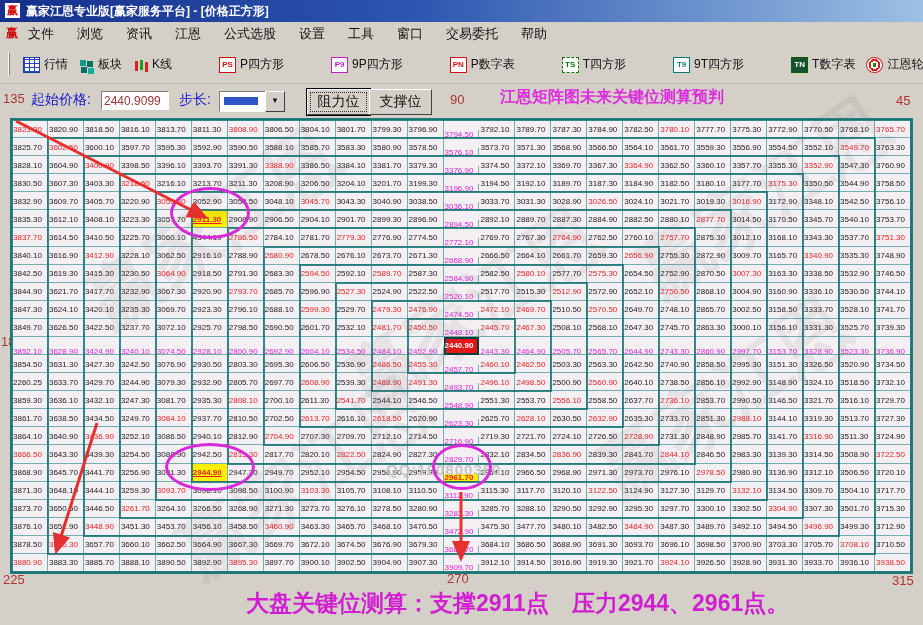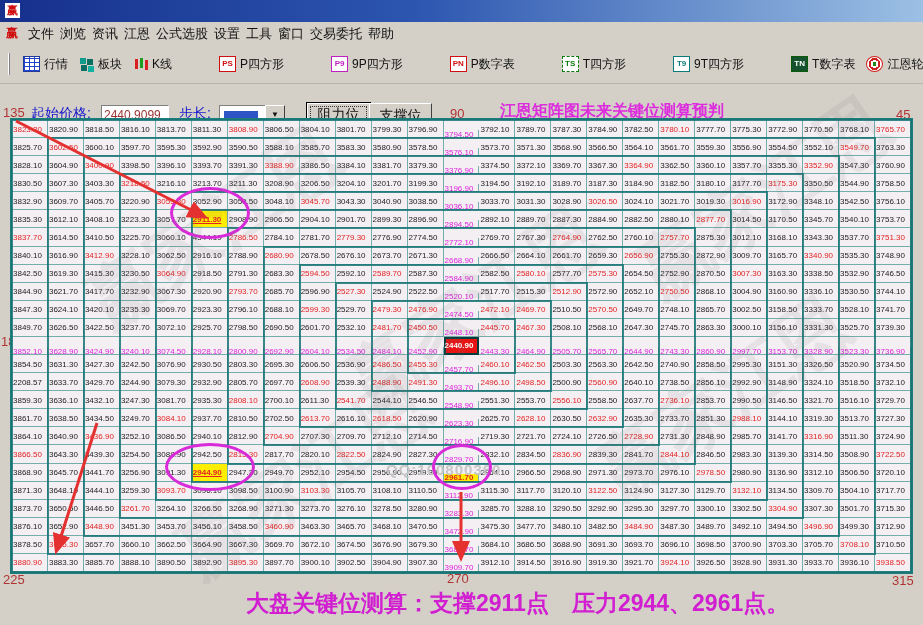--- a/index.html
+++ b/index.html
@@ -9,63 +9,63 @@
   #titlebar{position:absolute;left:0;top:0;width:923px;height:22px;
     background:linear-gradient(90deg,#16308c 0%,#2c56b0 45%,#9cc0e4 100%);
     color:#fff;font-size:12px;line-height:22px;font-weight:bold;}
   #titlebar .app-ico{position:absolute;left:5px;top:3px;width:15px;height:15px;background:#fff;
     color:#d01010;font-size:11px;line-height:15px;text-align:center;font-weight:bold;}
   #titlebar .ttl{position:absolute;left:26px;top:0;white-space:nowrap;}
   #menubar{position:absolute;left:0;top:22px;width:923px;height:23px;background:#d4d0c8;
     border-bottom:1px solid #b8b4ac;font-size:13px;color:#111;}
   #menubar .app-ico2{position:absolute;left:6px;top:4px;width:15px;height:15px;color:#d01010;
     font-size:12px;line-height:15px;font-weight:bold;}
-  #menubar .mitems{position:absolute;left:28px;top:0;display:flex;gap:6px;line-height:23px;}
+  #menubar .mitems{position:absolute;left:28px;top:0;display:flex;gap:23px;line-height:23px;}
   .mitem{cursor:default;}
   
   #toolbar{position:absolute;left:0;top:45px;width:923px;height:39px;background:#d4d0c8;
     border-bottom:1px solid #b8b4ac;display:flex;align-items:center;gap:11px;padding-left:8px;
     font-size:12px;color:#111;box-sizing:border-box;}
   .grip{width:3px;height:22px;border-left:1px solid #fff;border-right:1px solid #808080;margin-right:2px;}
-  .titem{display:flex;align-items:center;gap:4px;white-space:nowrap;}
+  .titem{display:flex;align-items:flex-end;gap:4px;white-space:nowrap;}
   .ico{display:inline-block;width:15px;height:14px;position:relative;flex:none;}
   .ico-table{background:repeating-linear-gradient(90deg,#2244cc 0 1px,transparent 1px 5px),
              repeating-linear-gradient(0deg,#2244cc 0 1px,transparent 1px 4px),#fff;border:1px solid #223a9a;}
   .ico-blocks{background:transparent;}
   .ico-blocks:before{content:"";position:absolute;left:1px;top:1px;width:6px;height:6px;background:#0f9a8a;
      box-shadow:7px 1px 0 #0b6e62,1px 7px 0 #0b6e62,8px 8px 0 #12b09e;}
   .ico-kline:before{content:"";position:absolute;left:2px;top:2px;width:3px;height:10px;background:#d82222;
      box-shadow:5px -1px 0 #1e9e1e,10px 1px 0 #d82222;}
   .ico-badge{border:1px solid #999;background:#fff;font-size:8px;font-weight:bold;
      text-align:center;line-height:13px;margin-left:36px;}
   .b-red{color:#d01010;border-color:#d01010;}
   .b-mag{color:#c020c0;border-color:#c020c0;}
   .b-grn{color:#0a7a0a;border-color:#0a7a0a;border-style:dashed;}
   .b-teal{color:#0a7a7a;border-color:#0a7a7a;}
   .b-grnfill{color:#fff;background:#14532d;border-color:#0a5a0a;}
   .ico-wheel{border-radius:50%;background:radial-gradient(circle,#1e8a1e 0 2px,#fff 2px 4px,#cc2222 4px 6px,#fff 6px);border:1px solid #cc2222;}
   .ico-wheel2{border-radius:50%;background:radial-gradient(circle,#fff 0 2px,#1e8a1e 2px 3px,#fff 3px 5px,#136413 5px 6px,#fff 6px);border:1px solid #136413;}
   .ico-hex{color:#b030b0;font-size:14px;line-height:14px;text-align:center;font-weight:bold;}
   .ico-dollar{color:#2eae4e;font-size:14px;line-height:14px;text-align:center;font-weight:bold;}
   
-  #controls{position:absolute;left:0;top:98px;width:736px;height:34px;background:#d4d0c8;font-size:14px;}
+  #controls{position:absolute;left:0;top:84px;width:736px;height:34px;background:#d4d0c8;font-size:14px;}
   .anglab{position:absolute;color:#b03434;font-size:13px;}
   .bluelab{position:absolute;color:#1414cc;font-size:14px;white-space:nowrap;text-align:right;}
   #price-in{position:absolute;left:101px;top:7px;width:62px;height:17px;border:1px solid;
     border-color:#808080 #fff #fff #808080;background:#fff;color:#9a3434;font-size:12px;padding:0 2px;}
   #step-combo{position:absolute;left:219px;top:7px;width:46px;height:19px;background:#fff;
     border:1px solid;border-color:#808080 #fff #fff #808080;}
   #step-combo .bar{position:absolute;left:4px;top:5px;width:34px;height:8px;background:#2d55c8;}
   #combo-btn{position:absolute;left:265px;top:7px;width:18px;height:19px;background:#d4d0c8;
     border:1px solid;border-color:#fff #404040 #404040 #fff;font-size:8px;text-align:center;line-height:18px;color:#111;}
   .pushbtn{position:absolute;top:5px;height:24px;background:#d4d0c8;border:1px solid;
     border-color:#fff #404040 #404040 #fff;font-size:14px;color:#111;text-align:center;line-height:22px;
     font-family:inherit;}
   #btn-res{left:307px;width:61px;box-shadow:0 0 0 1px #000;}
-  #btn-res .inner{outline:1px dotted #333;outline-offset:-3px;display:block;height:100%;font-family:Liberation Serif, serif;}
+  #btn-res .inner{outline:1px dotted #333;outline-offset:-3px;display:block;height:100%;}
   #btn-sup{left:369px;width:61px;}
   #heading{position:absolute;left:500px;top:3px;color:#dd2cdd;font-size:16px;font-weight:bold;white-space:nowrap;}
   
   #grid{position:absolute;left:10px;top:118px;width:903px;height:456px;background:#f3eff3;
     border:2px solid #1d7d7d;box-sizing:border-box;display:grid;
     grid-template-columns:repeat(25,1fr);grid-template-rows:repeat(25,1fr);}
   .cell{font-size:8px;color:#222;overflow:hidden;white-space:nowrap;display:flex;align-items:center;
     padding-left:1px;box-shadow:inset -1px -1px 0 0 #74aeac;cursor:default;}
   .cell.m{color:#dd22dd;margin-top:10px;}
   .cell.r{color:#e32222;}
@@ -80,20 +80,21 @@
   #overlay{position:absolute;left:0;top:0;pointer-events:none;}
   #bottom-note{position:absolute;left:246px;top:588px;color:#d11ed1;font-size:23px;font-weight:bold;white-space:nowrap;}
 </style>
 </head>
 <body>
 
 <div id="page">
 
   <div id="titlebar">
     <span class="app-ico">赢</span>
+    <span class="ttl">赢家江恩专业版[赢家服务平台] - [价格正方形]</span>
   </div>
 
   <div id="menubar">
     <span class="app-ico2">赢</span>
     <div class="mitems">
       <span class="mitem">文件</span>
       <span class="mitem">浏览</span>
       <span class="mitem">资讯</span>
       <span class="mitem">江恩</span>
       <span class="mitem">公式选股</span>
@@ -529,21 +530,21 @@
       <div class="cell ">2503.30</div>
       <div class="cell ">2563.30</div>
       <div class="cell ">2642.50</div>
       <div class="cell ">2740.90</div>
       <div class="cell ">2858.50</div>
       <div class="cell ">2995.30</div>
       <div class="cell ">3151.30</div>
       <div class="cell ">3326.50</div>
       <div class="cell ">3520.90</div>
       <div class="cell ">3734.50</div>
-      <div class="cell ">2208.57</div>
+      <div class="cell ">2260.25</div>
       <div class="cell ">3633.70</div>
       <div class="cell ">3429.70</div>
       <div class="cell ">3244.90</div>
       <div class="cell ">3079.30</div>
       <div class="cell ">2932.90</div>
       <div class="cell ">2805.70</div>
       <div class="cell ">2697.70</div>
       <div class="cell r">2608.90</div>
       <div class="cell ">2539.30</div>
       <div class="cell r">2488.90</div>

